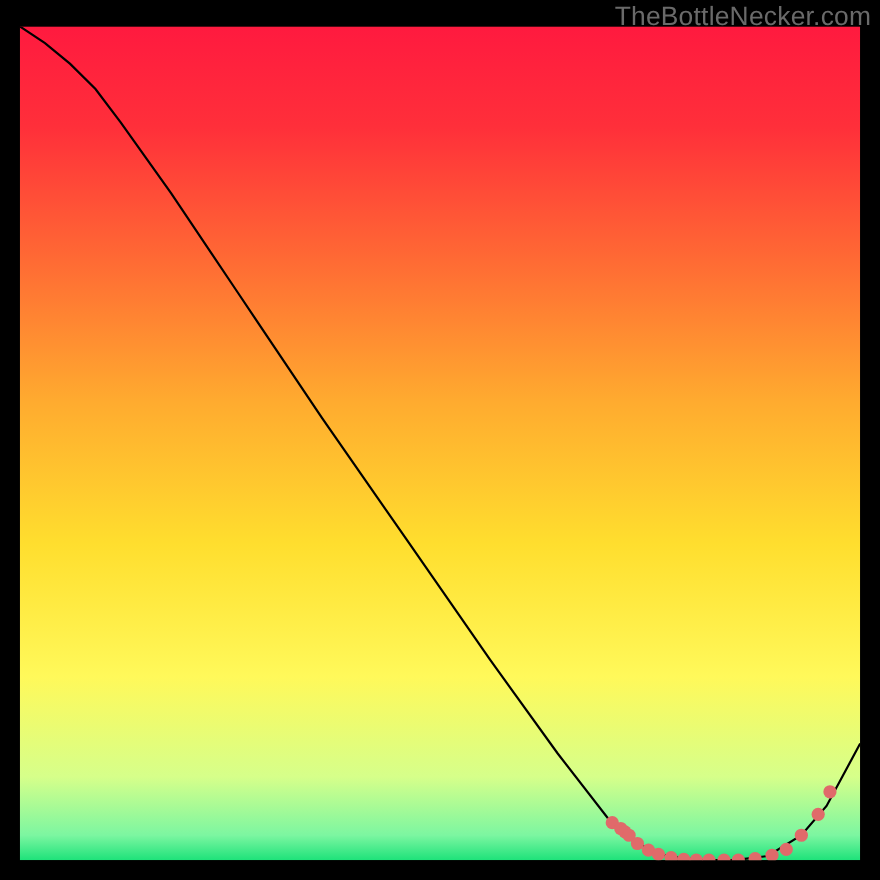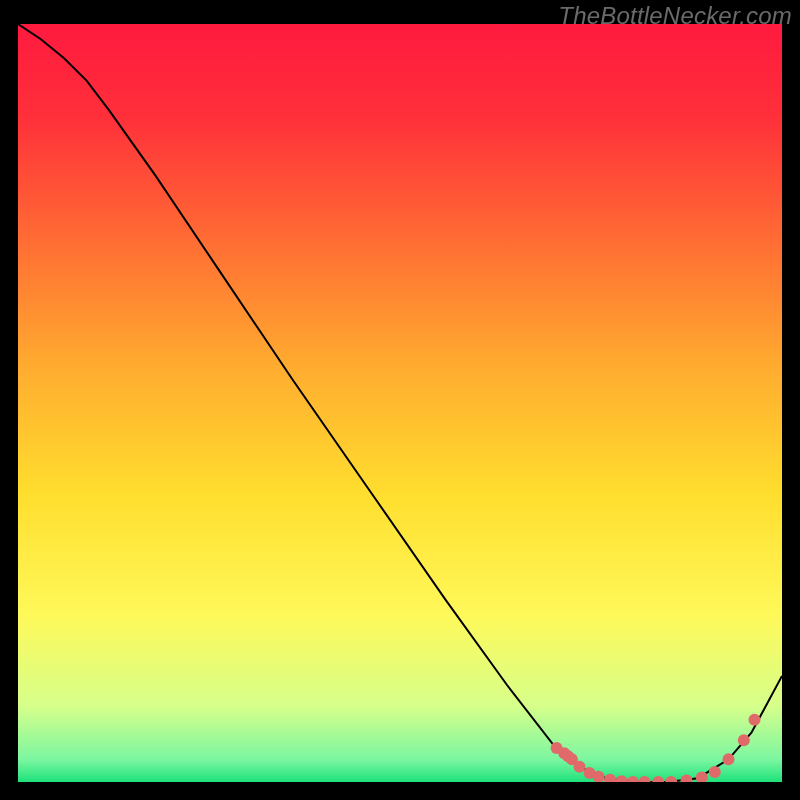--- a/index.html
+++ b/index.html
@@ -20,21 +20,20 @@
   .watermark {
     position: absolute;
     top: 2px;
     right: 8px;
     color: #6a6a6a;
     font-size: 24px;
     font-weight: 500;
     letter-spacing: 0.2px;
     z-index: 20;
     user-select: none;
-    font-style: italic;
   }
   .plot-wrap {
     position: absolute;
     left: 18px;
     top: 24px;
     width: 764px;
     height: 758px;
   }
   svg.plot {
     width: 764px;

